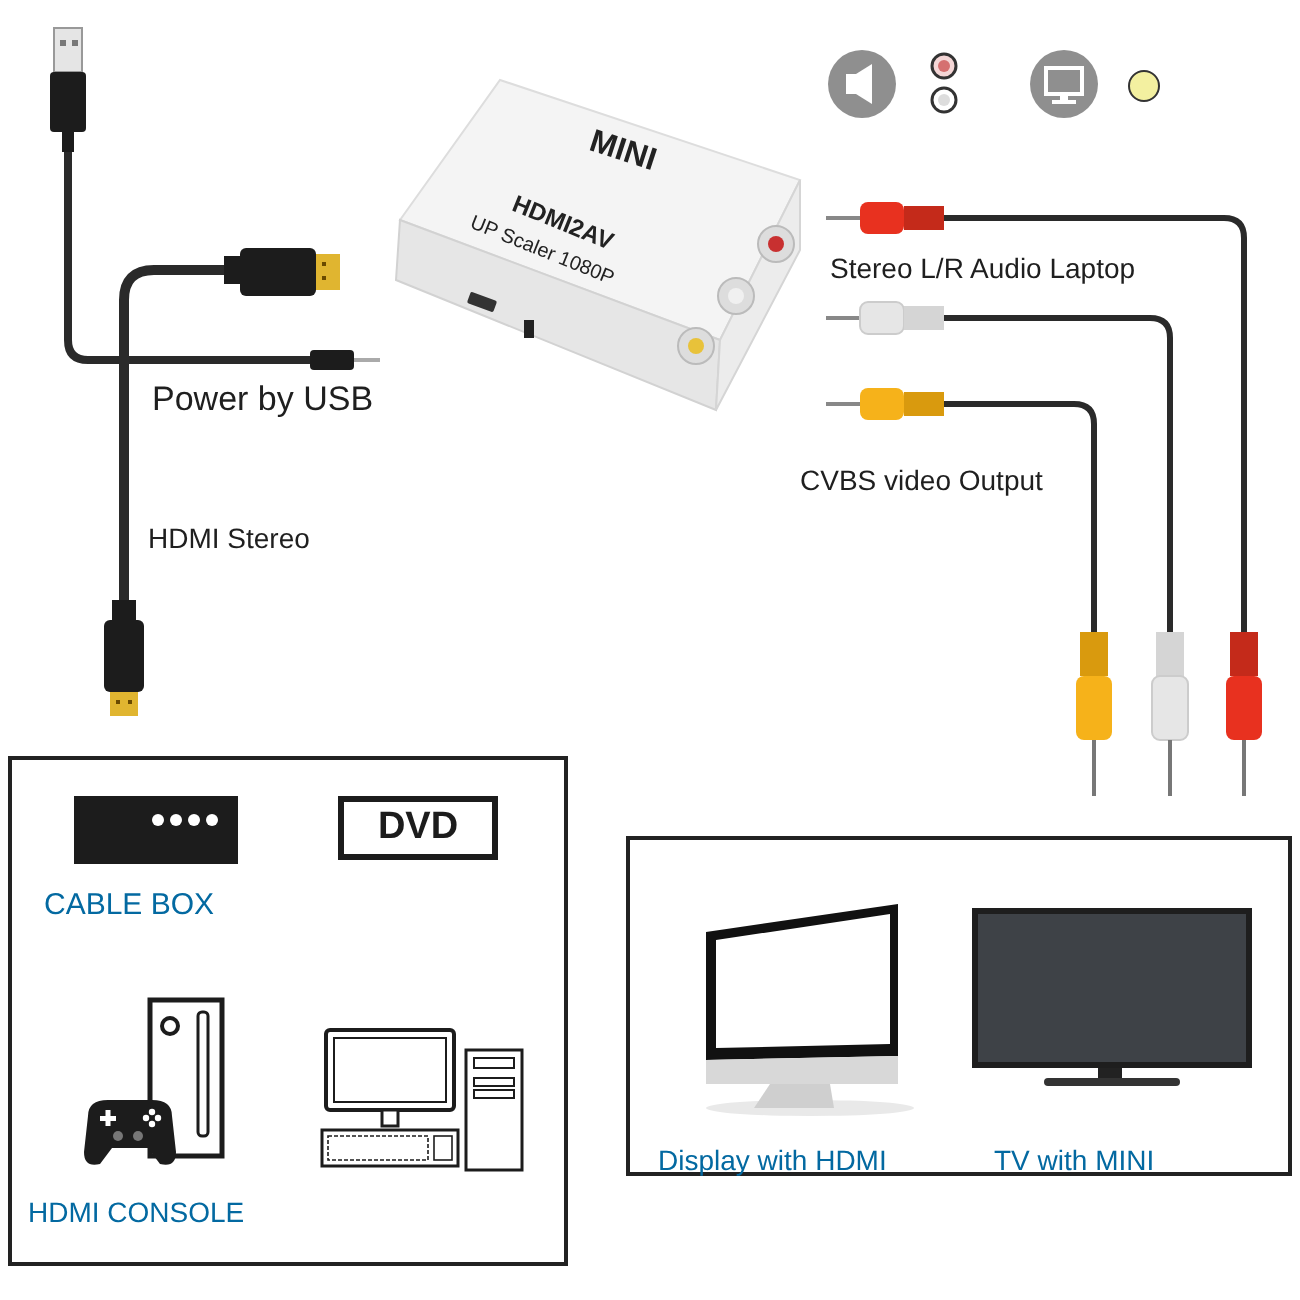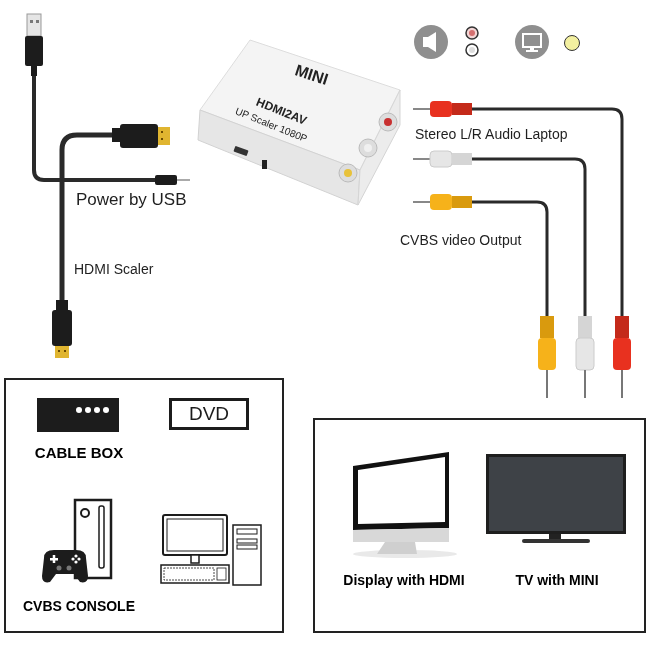--- a/index.html
+++ b/index.html
@@ -2,21 +2,21 @@
 <html><head>
 <meta charset="utf-8">
 <style>
   * { box-sizing: border-box; margin: 0; padding: 0; }
   html, body { width: 650px; height: 650px; background: #ffffff; overflow: hidden; }
   body { position: relative; font-family: "Liberation Sans", sans-serif; color: #222; }
   .abs { position: absolute; }
   .label { position: absolute; font-family: "Liberation Sans", sans-serif; color: #1f1f1f; white-space: nowrap; }
   svg.abs { overflow: visible; }
   .panel { position: absolute; border: 2px solid #222; background: #fff; }
-  .caption { position: absolute; font-size: 14px; color: #000000; white-space: nowrap; text-align: center; font-weight: bold; }
+  .caption { position: absolute; font-size: 14px; color: #0369a1; white-space: nowrap; text-align: left; }
 </style>
 </head>
 <body>
 
 <svg class="abs" style="left:0;top:0;" width="650" height="410" viewBox="0 0 650 410">
 
   <g>
     <rect x="27" y="14" width="14" height="22" fill="#e5e5e5" stroke="#999" stroke-width="1"></rect>
     <rect x="30" y="20" width="3" height="3" fill="#777"></rect>
     <rect x="36" y="20" width="3" height="3" fill="#777"></rect>
@@ -105,71 +105,71 @@
 <div class="abs" style="left:515px;top:25px;width:34px;height:34px;border-radius:50%;background:#8f8f8f;">
   <svg width="34" height="34" viewBox="0 0 34 34">
       <rect x="8" y="9" width="18" height="13" fill="none" stroke="#fff" stroke-width="2"></rect>
       <rect x="15" y="22" width="4" height="3" fill="#fff"></rect>
       <rect x="11" y="25" width="12" height="2" fill="#fff"></rect>
     </svg>
 </div>
 <div class="abs" style="left:564px;top:35px;width:16px;height:16px;border-radius:50%;background:#f3f0a0;border:1.5px solid #333;"></div>
 
 <div class="label" style="left:76px;top:190px;font-size:17px;">Power by USB</div>
-<div class="label" style="left:74px;top:261px;font-size:14px;">HDMI Scaler</div>
+<div class="label" style="left:74px;top:261px;font-size:14px;">HDMI Stereo</div>
 <div class="label" style="left:415px;top:126px;font-size:14px;">Stereo L/R Audio Laptop</div>
 <div class="label" style="left:400px;top:220px;font-size:14px;margin-top:12px;">CVBS video Output</div>
 
 <div class="panel" style="left:4px;top:378px;width:280px;height:255px;">
 
   <div class="abs" style="left:31px;top:18px;width:82px;height:34px;background:#1c1c1c;">
     <div style="position:absolute;right:10px;top:9px;display:flex;gap:3px;">
       <span style="width:6px;height:6px;border-radius:50%;background:#fff;display:block;"></span>
       <span style="width:6px;height:6px;border-radius:50%;background:#fff;display:block;"></span>
       <span style="width:6px;height:6px;border-radius:50%;background:#fff;display:block;"></span>
       <span style="width:6px;height:6px;border-radius:50%;background:#fff;display:block;"></span>
     </div>
   </div>
   <div class="caption" style="left:16px;top:64px;width:114px;font-size:15px;">CABLE BOX</div>
 
   <div class="abs" style="left:163px;top:18px;width:80px;height:32px;border:3px solid #1c1c1c;display:flex;align-items:center;justify-content:center;">
-    <span style="font-weight:normal;font-size:19px;color:#1c1c1c;text-align:right;">DVD</span>
+    <span style="font-weight:bold;font-size:19px;color:#1c1c1c;text-align:right;">DVD</span>
   </div>
 
   <svg class="abs" style="left:34px;top:118px;" width="80" height="92" viewBox="0 0 80 92">
     <rect x="35" y="2" width="36" height="78" fill="#fff" stroke="#1c1c1c" stroke-width="2.5"></rect>
     <circle cx="45" cy="15" r="4" fill="none" stroke="#1c1c1c" stroke-width="2"></circle>
     <rect x="59" y="8" width="5" height="62" rx="2" fill="none" stroke="#1c1c1c" stroke-width="1.5"></rect>
     <path d="M4 60 Q4 52 14 52 L36 52 Q46 52 46 60 L48 78 Q48 86 40 84 L34 76 L16 76 L10 84 Q2 86 2 78 Z" fill="#1c1c1c"></path>
     <rect x="10" y="60" width="8" height="2.5" fill="#fff"></rect>
     <rect x="12.75" y="57" width="2.5" height="8" fill="#fff"></rect>
     <circle cx="36" cy="58" r="1.6" fill="#fff"></circle>
     <circle cx="39" cy="61" r="1.6" fill="#fff"></circle>
     <circle cx="33" cy="61" r="1.6" fill="#fff"></circle>
     <circle cx="36" cy="64" r="1.6" fill="#fff"></circle>
     <circle cx="19" cy="70" r="2.5" fill="#777"></circle>
     <circle cx="29" cy="70" r="2.5" fill="#777"></circle>
   </svg>
-  <div class="caption" style="left:8px;top:218px;width:130px;font-size:14px;">CVBS CONSOLE</div>
+  <div class="caption" style="left:8px;top:218px;width:130px;font-size:14px;">HDMI CONSOLE</div>
 
   <svg class="abs" style="left:153px;top:133px;" width="104" height="74" viewBox="0 0 104 74">
     <rect x="4" y="2" width="64" height="40" rx="2" fill="#fff" stroke="#1c1c1c" stroke-width="2"></rect>
     <rect x="8" y="6" width="56" height="32" fill="#fff" stroke="#1c1c1c" stroke-width="1"></rect>
     <rect x="32" y="42" width="8" height="8" fill="#fff" stroke="#1c1c1c" stroke-width="1.5"></rect>
     <rect x="2" y="52" width="68" height="18" fill="#fff" stroke="#1c1c1c" stroke-width="1.5"></rect>
     <rect x="5" y="55" width="50" height="12" fill="none" stroke="#1c1c1c" stroke-width="0.8" stroke-dasharray="2 1"></rect>
     <rect x="58" y="55" width="9" height="12" fill="none" stroke="#1c1c1c" stroke-width="0.8"></rect>
     <rect x="74" y="12" width="28" height="60" fill="#fff" stroke="#1c1c1c" stroke-width="1.5"></rect>
     <rect x="78" y="16" width="20" height="5" fill="none" stroke="#1c1c1c" stroke-width="1"></rect>
     <rect x="78" y="26" width="20" height="4" fill="none" stroke="#1c1c1c" stroke-width="1"></rect>
     <rect x="78" y="32" width="20" height="4" fill="none" stroke="#1c1c1c" stroke-width="1"></rect>
   </svg>
 </div>
 
-<div class="panel" style="left:313px;top:418px;width:333px;height:215px;">
+<div class="panel" style="left:313px;top:418px;width:333px;height:170px;">
 
   <svg class="abs" style="left:30px;top:30px;" width="120" height="112" viewBox="0 0 120 112">
     <ellipse cx="60" cy="104" rx="52" ry="4" fill="#e9e9e9"></ellipse>
     <polygon points="8,16 104,2 104,78 8,80" fill="#111"></polygon>
     <polygon points="13,20 100,7 100,72 13,74" fill="#fff"></polygon>
     <polygon points="8,80 104,78 104,92 8,92" fill="#d8d8d8"></polygon>
     <polygon points="40,92 70,92 72,104 32,104" fill="#cfcfcf"></polygon>
   </svg>
   <div class="caption" style="left:14px;top:152px;width:150px;font-size:14px;">Display with HDMI</div>
 

